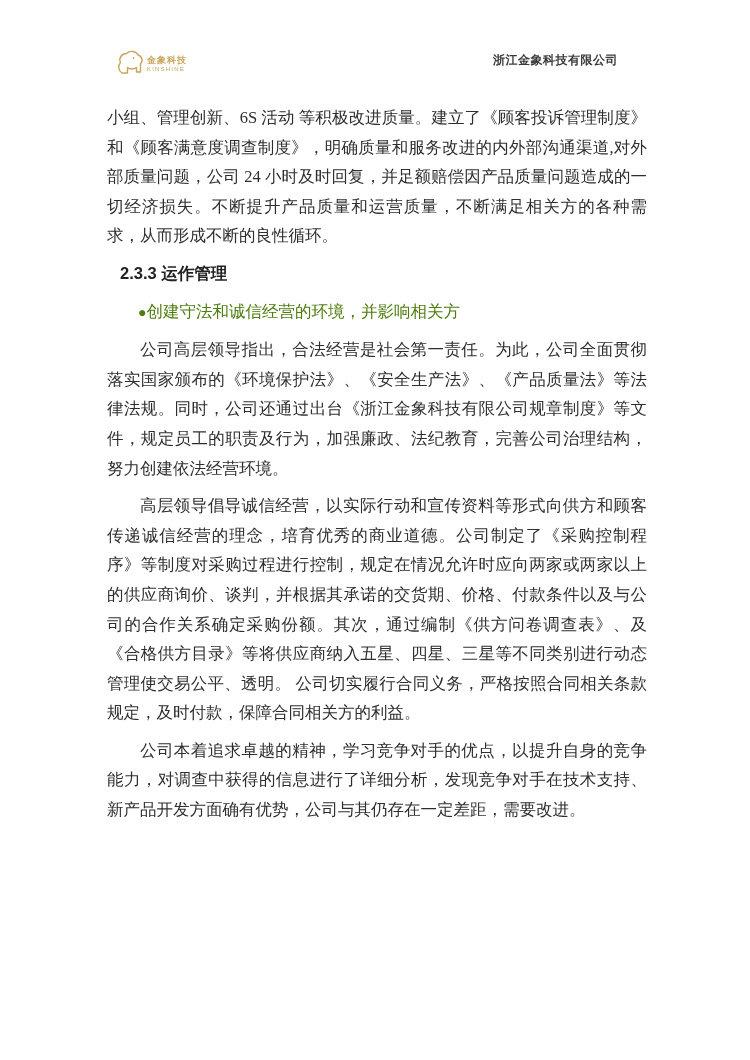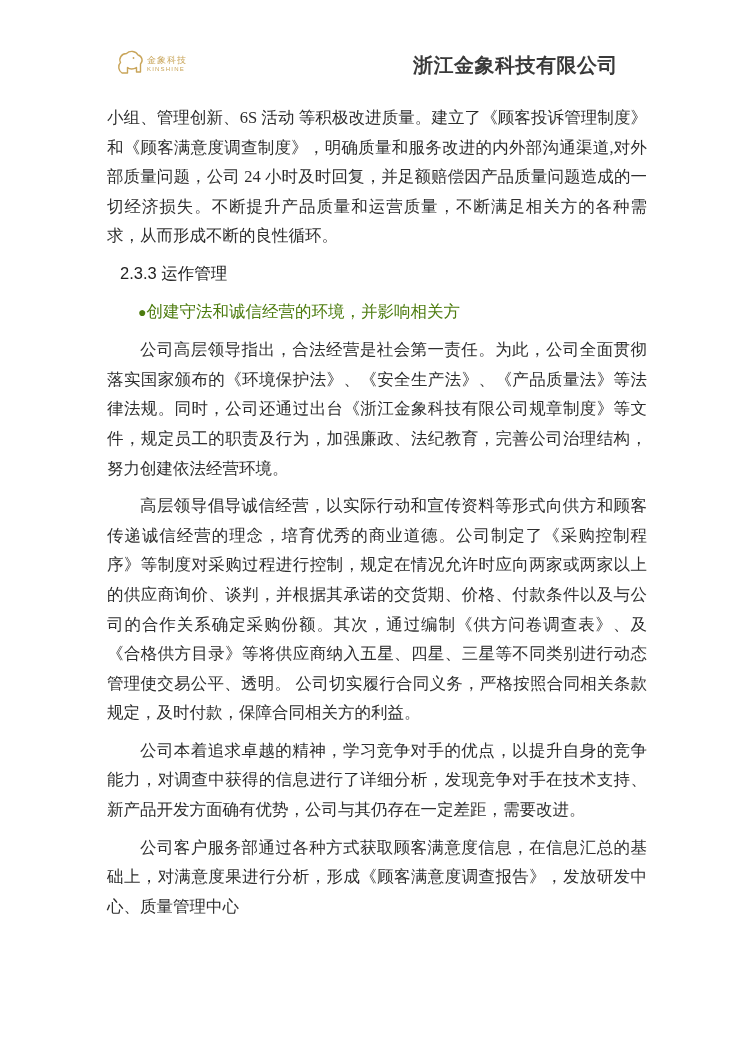--- a/index.html
+++ b/index.html
@@ -19,43 +19,43 @@
   
   .header { position: absolute; top: 0; left: 0; right: 0; height: 95px; }
   .logo {
     position: absolute; left: 116px; top: 49px;
     display: flex; align-items: center; gap: 3px;
   }
   .logo svg { display: block; }
   .logo-text { display: flex; flex-direction: column; line-height: 1.15; }
   .logo-cn {
     font-family: "Liberation Sans", "DejaVu Sans", sans-serif;
-    font-size: 9px; font-weight: normal; letter-spacing: 1px; color: #c9a55a;
+    font-size: 9px; font-weight: bold; letter-spacing: 1px; color: #c9a55a;
   }
   .logo-en {
     font-family: "Liberation Sans", "DejaVu Sans", sans-serif;
     font-size: 6px; letter-spacing: 1.2px; color: #c9a55a;
   }
   .company-name {
     position: absolute; top: 52px; right: 132px;
-    font-size: 20px; font-weight: bold; color: #3a3a3a; letter-spacing: 0.5px;
+    font-size: 12px; font-weight: bold; color: #3a3a3a; letter-spacing: 0.5px;
   }
   
   .doc-body {
     position: absolute; top: 95px; left: 99px; width: 556px;
     font-size: 16.5px; line-height: 29.6px;
     text-align: justify;
     color: #2e2e2e;
   }
   .doc-body p { margin: 8px; }
   p.para { text-indent: 2em; }
   p.intro { text-indent: 0; }
   .hd {
     font-family: "Liberation Sans", "DejaVu Sans", sans-serif;
-    font-weight: normal; font-size: 16.5px; line-height: 29.6px;
+    font-weight: bold; font-size: 16.5px; line-height: 29.6px;
     padding-left: 13px; text-align: left; color: #222222;
   }
   .bullet {
     font-family: "Liberation Sans", "DejaVu Sans", sans-serif;
     font-weight: normal; padding-left: 31px; text-align: left; color: #4d7c0f;
   }
   .bullet .marker { font-size: 14px; }
   .bullet.gap-wide .marker { margin-right: 16px; }
 </style>
 </head>
@@ -89,17 +89,16 @@
 
     <p class="para">公司高层领导指出，合法经营是社会第一责任。为此，公司全面贯彻落实国家颁布的《环境保护法》、《安全生产法》、《产品质量法》等法律法规。同时，公司还通过出台《浙江金象科技有限公司规章制度》等文件，规定员工的职责及行为，加强廉政、法纪教育，完善公司治理结构，努力创建依法经营环境。</p>
 
 
     <p class="para">高层领导倡导诚信经营，以实际行动和宣传资料等形式向供方和顾客传递诚信经营的理念，培育优秀的商业道德。公司制定了《采购控制程序》等制度对采购过程进行控制，规定在情况允许时应向两家或两家以上的供应商询价、谈判，并根据其承诺的交货期、价格、付款条件以及与公司的合作关系确定采购份额。其次，通过编制《供方问卷调查表》、及《合格供方目录》等将供应商纳入五星、四星、三星等不同类别进行动态管理使交易公平、透明。 公司切实履行合同义务，严格按照合同相关条款规定，及时付款，保障合同相关方的利益。</p>
 
 
 
     <p class="para">公司本着追求卓越的精神，学习竞争对手的优点，以提升自身的竞争能力，对调查中获得的信息进行了详细分析，发现竞争对手在技术支持、新产品开发方面确有优势，公司与其仍存在一定差距，需要改进。</p>
 
-    <p class="para">公司客户服务部通过各种方式获取顾客满意度信息，在信息汇总的基础上，对满意度果进行分析，形成《顾客满意度调查报告》，发放研发中心、质量管理中心</p>
 
   </div>
 
 </div>
 
 </body></html>

